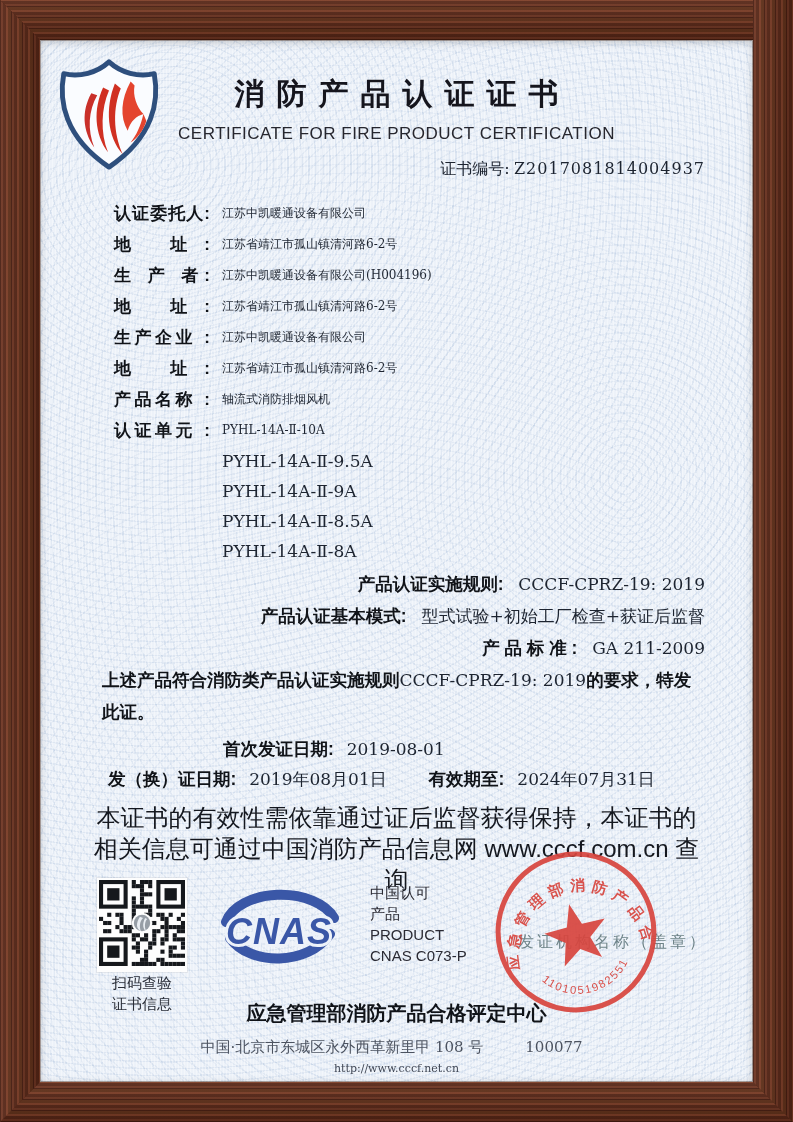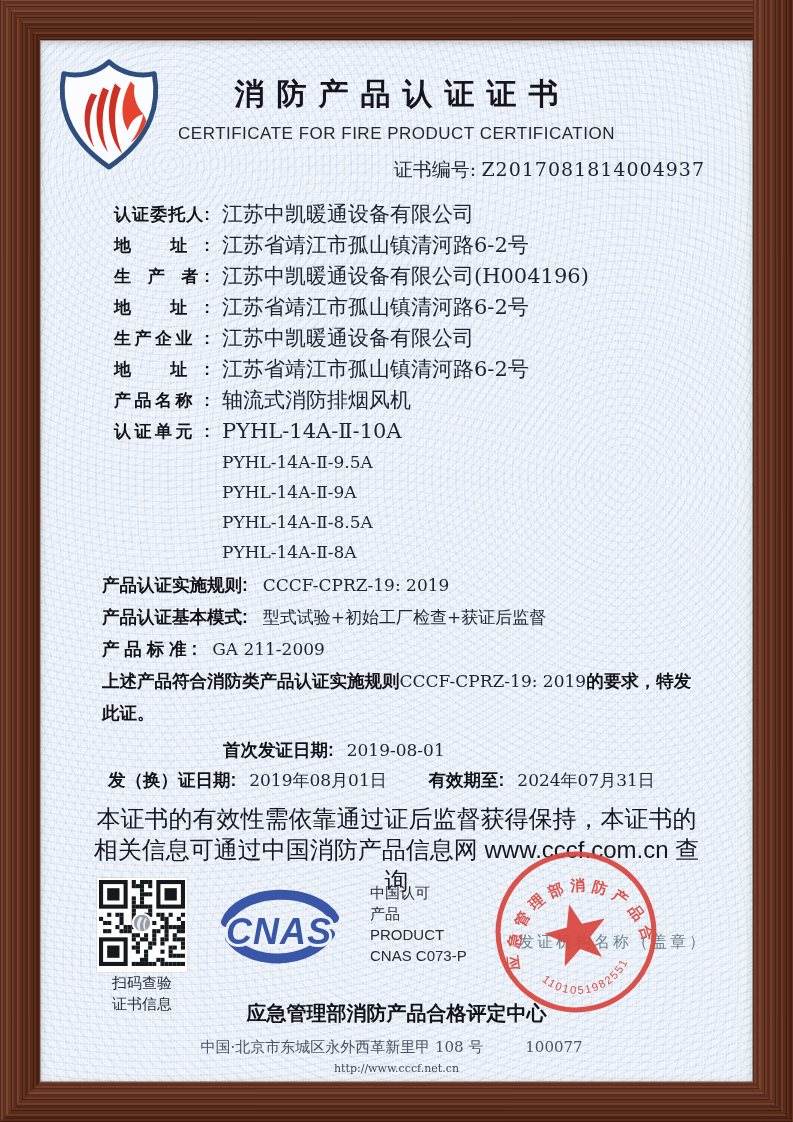--- a/index.html
+++ b/index.html
@@ -27,34 +27,34 @@
       repeating-radial-gradient(circle at 82% 42%,rgba(140,168,205,.13) 0 1.5px,rgba(0,0,0,0) 1.5px 8px),
       repeating-radial-gradient(circle at 45% 88%,rgba(140,168,205,.11) 0 1.5px,rgba(0,0,0,0) 1.5px 9px);
     box-shadow:inset 0 0 0 1px rgba(60,25,10,.35), inset 0 2px 8px rgba(0,0,0,.22);}
   .content{position:relative;height:100%;box-sizing:border-box;padding:0 48px;color:#171a22;}
 
   .logo{position:absolute;left:10px;top:16px;width:118px;height:118px;}
 
   .title{margin:0;padding-top:30px;line-height:48px;text-align:center;
     font-family:"DejaVu Serif",serif;font-weight:600;font-size:30px;letter-spacing:12px;color:#15151d;text-indent:12px;}
   .subtitle{line-height:32px;text-align:center;font-size:17px;letter-spacing:.5px;color:#26262e;}
-  .certno{margin-top:6px;line-height:26px;text-align:right;font-size:19px;}
+  .certno{margin-top:6px;line-height:26px;text-align:right;font-size:16px;}
   .certno .lbl{font-family:"DejaVu Serif",serif;color:#1d2430;}
   .certno .num{font-family:"DejaVu Serif",serif;color:#1d2430;letter-spacing:1px;}
 
   .fields{margin-top:16px;}
   .frow{display:flex;padding-left:26px;line-height:31px;}
   .flabel{display:inline-block;width:96px;flex:0 0 96px;font-weight:700;font-size:17px;
     text-align:justify;text-align-last:justify;color:#101318;}
-  .fvalue{margin-left:12px;font-family:"DejaVu Serif",serif;font-size:21px;color:#1d2430;white-space:nowrap;}
+  .fvalue{margin-left:12px;font-family:"DejaVu Serif",serif;font-size:12px;color:#1d2430;white-space:nowrap;}
   .mrow .flabel{text-align:right;text-align-last:right;}
   .mitem{padding-left:134px;line-height:30px;font-family:"DejaVu Serif",serif;font-size:17px;color:#1d2430;}
 
   .rules{margin-top:2px;}
-  .rrow{padding-left:14px;line-height:32px;font-size:17.5px;}
+  .rrow{padding-left:14px;line-height:32px;font-size:17.5px;text-align:right;}
   .rlabel{font-weight:700;color:#101318;}
   .rvalue{margin-left:10px;font-family:"DejaVu Serif",serif;font-size:17px;color:#1d2430;}
 
   .statement{padding-left:14px;line-height:32px;font-size:17.5px;}
   .statement .b{font-weight:700;color:#101318;}
   .statement .n{font-family:"DejaVu Serif",serif;font-size:17px;color:#1d2430;}
 
   .dates{margin-top:6px;}
   .drow1{padding-left:135px;line-height:30px;font-size:17.5px;}
   .drow2{padding-left:20px;line-height:30px;font-size:17.5px;}

